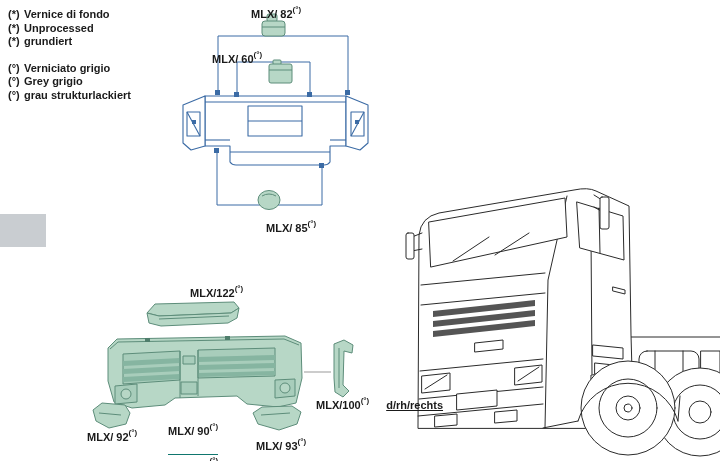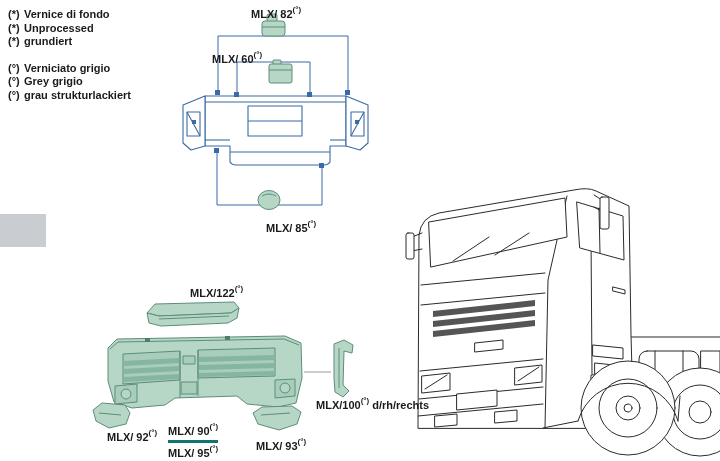--- a/index.html
+++ b/index.html
@@ -5,23 +5,23 @@
   html,body{margin:0;padding:0;background:#fff;}
   .canvas{position:relative;width:720px;height:461px;background:#ffffff;overflow:hidden;
           font-family:"Liberation Sans",sans-serif;color:#1a1a1a;}
   .legend{position:absolute;left:8px;top:8px;font-size:11px;font-weight:bold;line-height:13.5px;}
   .lrow{display:flex;}
   .sym{width:16px;flex:none;}
   .lgap{height:13px;}
   .side-tab{position:absolute;left:0;top:214px;width:46px;height:33px;background:#c9cdd1;}
   .lbl{position:absolute;font-size:11px;font-weight:bold;white-space:nowrap;}
   .lbl sup{font-size:8px;position:relative;top:-1px;}
-  .frac .l1{border-bottom:3px solid #0f766e;padding-bottom:3px;margin-bottom:1px;}
+  .frac .l1{border-bottom:1px solid #0f766e;padding-bottom:17px;margin-bottom:1px;}
   .twoline div{line-height:12px;}
-  .sideword{margin-left:3px;}
+  .sideword{margin-left:17px;text-decoration:underline;}
   svg{position:absolute;}
 </style>
 </head>
 <body>
 
 <div class="canvas">
 
   <svg style="left:395px;top:175px;" width="325" height="286" viewBox="0 0 325 286" fill="none" stroke="#2b2b2b" stroke-width="1" stroke-linejoin="round" stroke-linecap="round">
     <g>
       <line x1="236" y1="162" x2="325" y2="162"></line>
@@ -190,21 +190,21 @@
       <line x1="176" y1="133" x2="205" y2="131"></line>
     </g>
     <line x1="219" y1="90" x2="246" y2="90" stroke="#999" stroke-width="1"></line>
     <g fill="#b7d7c6" stroke="#5d8d7a">
       <path d="M249,62 L259,58 L268,63 L267,71 L259,69 L258,103 L264,109 L258,115 L250,110 L249,96 Z"></path>
       <line x1="254" y1="66" x2="254" y2="106"></line>
     </g>
   </svg>
 
   <div class="lbl" style="left:170px;top:285px;margin-left:20px;"><span>MLX/122</span><sup>(°)</sup></div>
-  <div class="lbl" style="left:87px;top:429px;margin-left:20px;"><span>MLX/ 92</span><sup>(°)</sup></div>
+  <div class="lbl" style="left:87px;top:429px;"><span>MLX/ 92</span><sup>(°)</sup></div>
   <div class="lbl frac twoline" style="left:168px;top:422px;">
     <div class="l1"><span>MLX/ 90</span><sup>(°)</sup></div>
     <div><span>MLX/ 95</span><sup>(°)</sup></div>
   </div>
   <div class="lbl" style="left:256px;top:438px;"><span>MLX/ 93</span><sup>(°)</sup></div>
   <div class="lbl twoline" style="left:316px;top:396px;">
     <div><span>MLX/100</span><sup>(°)</sup><span class="sideword">d/rh/rechts</span></div>
   </div>
 
 </div>

